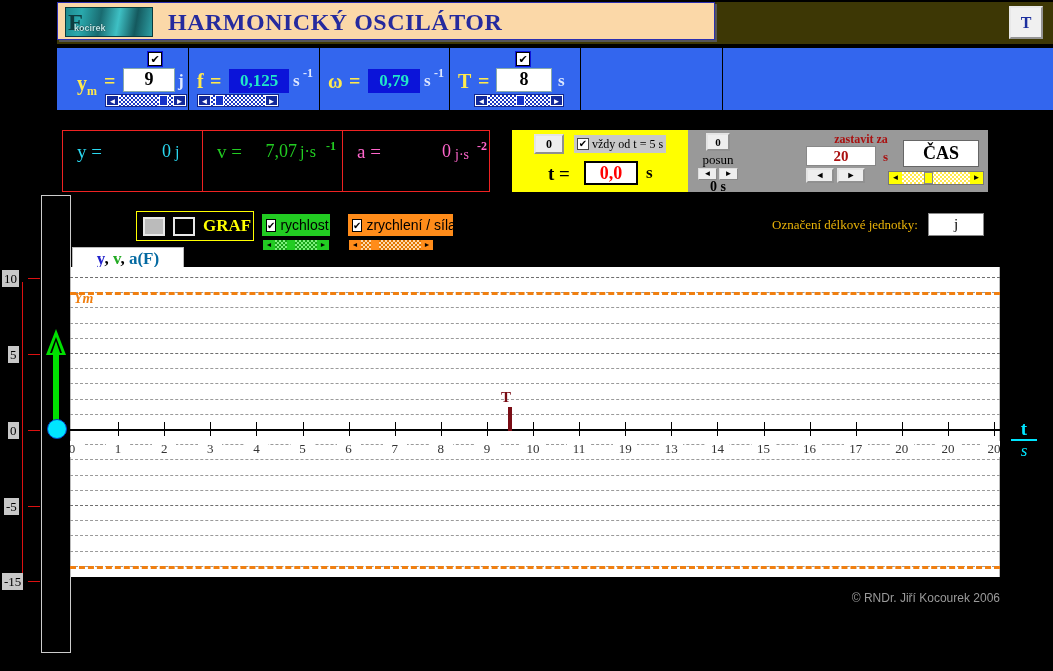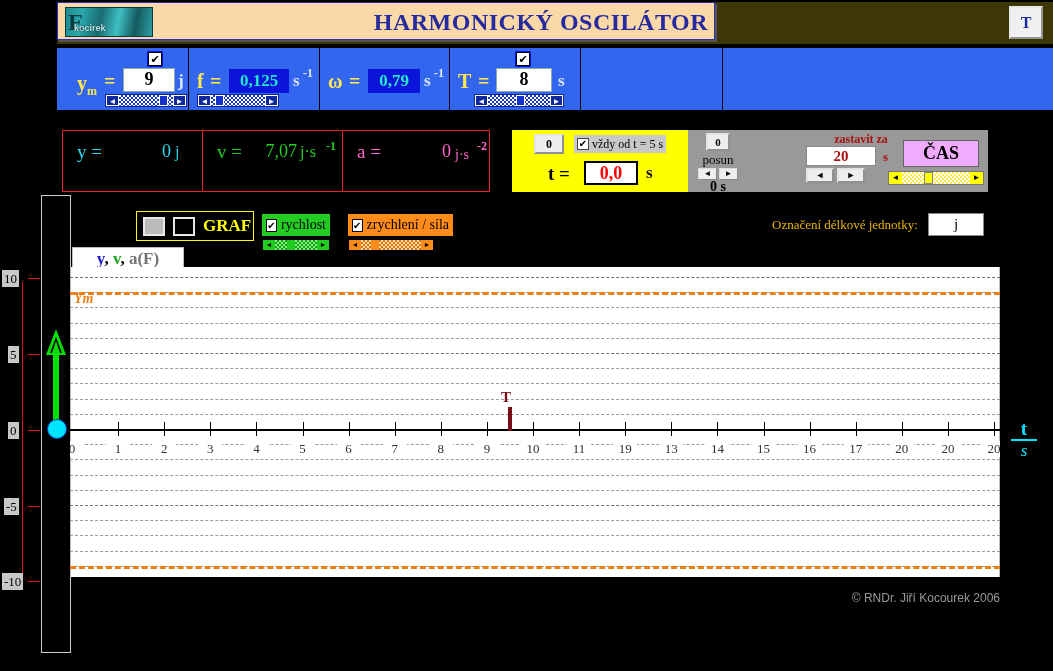--- a/index.html
+++ b/index.html
@@ -32,21 +32,21 @@
     position:absolute; color:#bfe9ea; font-size:9px; font-weight:bold;
     font-family:"Liberation Sans", sans-serif;
     left:8px; bottom:3px; letter-spacing:0px; text-shadow:0 0 1px #000;
   }
   #logo-box .lgE{
     position:absolute; left:2px; top:2px; color:#0e3e41; font-size:24px;
     font-family:"Liberation Serif", serif; font-weight:bold; line-height:24px;
   }
   #title-text{
     position:absolute; left:110px; top:0; width:540px; height:38px;
-    line-height:38px; text-align:right;
+    line-height:38px; text-align:left;
     color:#252a9e; font-size:24px; font-weight:bold;
     font-family:"Liberation Serif", serif; letter-spacing:0.5px;
   }
   #t-button{
     position:absolute; right:10px; top:4px; width:34px; height:33px;
     background:#f0f0f0; border:2px outset #e8e8e8;
     text-align:center; line-height:29px;
     font-size:16px; font-weight:bold; color:#1c2f9e;
     font-family:"Liberation Serif", serif;
   }
@@ -152,21 +152,21 @@
   #stop-val{
     position:absolute; left:58px; top:16px; width:70px; height:20px;
     background:#fff; border:1px solid #888; text-align:center; line-height:18px;
     font-size:15px; font-weight:bold; color:#aa1111; font-family:"Liberation Serif", serif;
   }
   #stop-unit{ position:absolute; left:135px; top:19px; font-size:13px; font-weight:bold; color:#aa1111; font-family:"Liberation Serif", serif;}
   #stop-btns{ position:absolute; left:58px; top:38px; display:flex; gap:3px;}
   #stop-btns div{ width:28px;height:15px;background:#eee;border:2px outset #e4e4e4;text-align:center;line-height:11px;font-size:9px;font-family:"Liberation Sans",sans-serif;}
   #cas-btn{
     position:absolute; left:155px; top:10px; width:76px; height:27px;
-    background:#f0abfc; border:1px solid #666;
+    background:#ffffff; border:1px solid #666;
     text-align:center; line-height:25px; font-size:18px; font-weight:bold; color:#000;
     font-family:"Liberation Serif", serif;
   }
   #cas-sbar{ position:absolute; left:140px; top:41px; width:96px; height:14px; border:1px solid #777; display:flex; background:#fff;}
   #cas-sbar .ar{ width:13px;flex:0 0 13px;background:#ffff00;color:#000;font-size:8px;line-height:12px;text-align:center;font-family:"Liberation Sans",sans-serif;}
   #cas-sbar .tr{
     flex:1 1 auto; position:relative;
     background-image:
       linear-gradient(45deg,#ffe84d 25%,transparent 25%,transparent 75%,#ffe84d 75%),
       linear-gradient(45deg,#ffe84d 25%,#fff 25%,#fff 75%,#ffe84d 75%);
@@ -179,21 +179,21 @@
     position:absolute; left:136px; top:211px; width:118px; height:30px;
     background:#000; border:1px solid #ffff00;
   }
   #graf-sw1{ position:absolute; left:6px; top:5px; width:22px; height:19px; background:#bbbbbb; border:2px solid #e8e8e8;}
   #graf-sw2{ position:absolute; left:36px; top:5px; width:22px; height:19px; background:#000; border:2px solid #e8e8e8;}
   #graf-label{ position:absolute; left:66px; top:4px; font-size:17px; font-weight:bold; color:#ffff00; font-family:"Liberation Serif", serif;}
 
   .optgrp{ position:absolute; }
   .optbar{ height:22px; display:flex; align-items:center; padding:0 4px; gap:4px; }
   .optbar .cb{ width:13px; height:13px; background:#fff; border:1px solid #000; text-align:center; line-height:11px; font-size:10px; color:#000; font-family:"Liberation Sans",sans-serif;}
-  .optbar .lbl{ font-size:14px; color:#000; font-family:Liberation Serif, serif; white-space:nowrap;}
+  .optbar .lbl{ font-size:14px; color:#000; font-family:Liberation Sans, sans-serif; white-space:nowrap;}
   .optsbar{ height:12px; display:flex; border:1px solid #000; }
   .optsbar .ar{ width:12px;flex:0 0 12px;font-size:7px;line-height:10px;text-align:center;color:#000;font-family:"Liberation Sans",sans-serif;}
   .optsbar .tr{ flex:1 1 auto; position:relative; }
   .optsbar .th{ position:absolute;top:0;height:100%;width:8px;}
 
   #unit-label{ position:absolute; left:772px; top:217px; font-size:13px; color:#eab308; font-family:"Liberation Serif", serif;}
   #unit-field{
     position:absolute; left:928px; top:213px; width:56px; height:23px;
     background:#fff; border:1px solid #888; text-align:center; line-height:21px;
     font-size:15px; color:#000; font-family:"Liberation Serif", serif;
@@ -430,32 +430,32 @@
 <div id="ruler-line"></div>
 <div class="rtick" style="top:278px;"></div>
 <div class="rtick" style="top:354px;"></div>
 <div class="rtick" style="top:430px;"></div>
 <div class="rtick" style="top:506px;"></div>
 <div class="rtick" style="top:581px;"></div>
 <div class="rlab" style="top:270px;">10</div>
 <div class="rlab" style="top:346px; left:8px;">5</div>
 <div class="rlab" style="top:422px; left:8px;">0</div>
 <div class="rlab" style="top:498px; left:4px;">-5</div>
-<div class="rlab" style="top:573px;">-10</div>
+<div class="rlab" style="top:573px;">-15</div>
 
 <div id="osc-track"></div>
 <svg id="osc-arrow" viewBox="0 0 20 104">
   <rect x="7" y="22" width="6" height="82" fill="#00e000"></rect>
   <polygon points="10,0 20,26 0,26" fill="#00e000"></polygon>
   <polygon points="10,8 16,24 4,24" fill="#000"></polygon>
   <polygon points="10,12 14,24 6,24" fill="#00e000"></polygon>
 </svg>
 <div id="osc-dot"></div>
 
-<div id="graph-title"><span style="color: rgb(34, 34, 204);">y</span><span style="color: rgb(0, 0, 0);">, </span><span style="color: rgb(34, 170, 34);">v</span><span style="color: rgb(0, 0, 0);">, </span><span style="color: #737373;">a(F)</span></div>
+<div id="graph-title"><span style="color: rgb(34, 34, 204);">y</span><span style="color: rgb(0, 0, 0);">, </span><span style="color: rgb(34, 170, 34);">v</span><span style="color: rgb(0, 0, 0);">, </span><span style="color: #0369a1;">a(F)</span></div>
 <div id="graph">
   <div id="gborder-l"></div>
   <div id="gborder-r"></div>
   <div id="gridlines">
       <div class="gl" style="top: 298.8px;"></div>
       <div class="gl" style="top: 283.6px;"></div>
       <div class="gl" style="top: 268.4px;"></div>
       <div class="gl" style="top: 253.2px;"></div>
       <div class="gl strong" style="top: 238px;"></div>
       <div class="gl" style="top: 222.8px;"></div>

